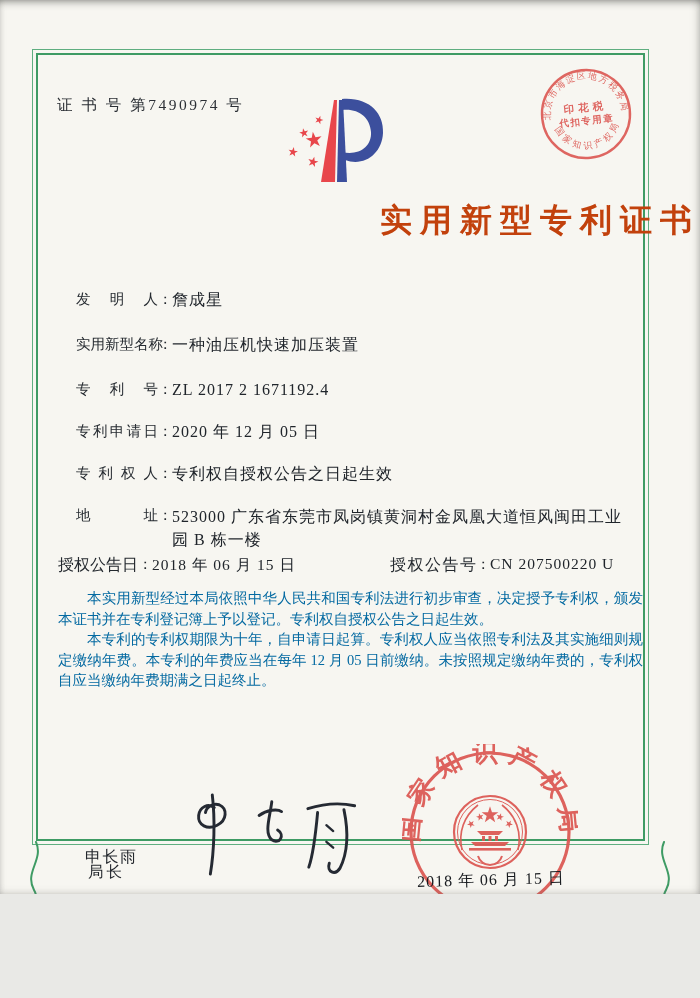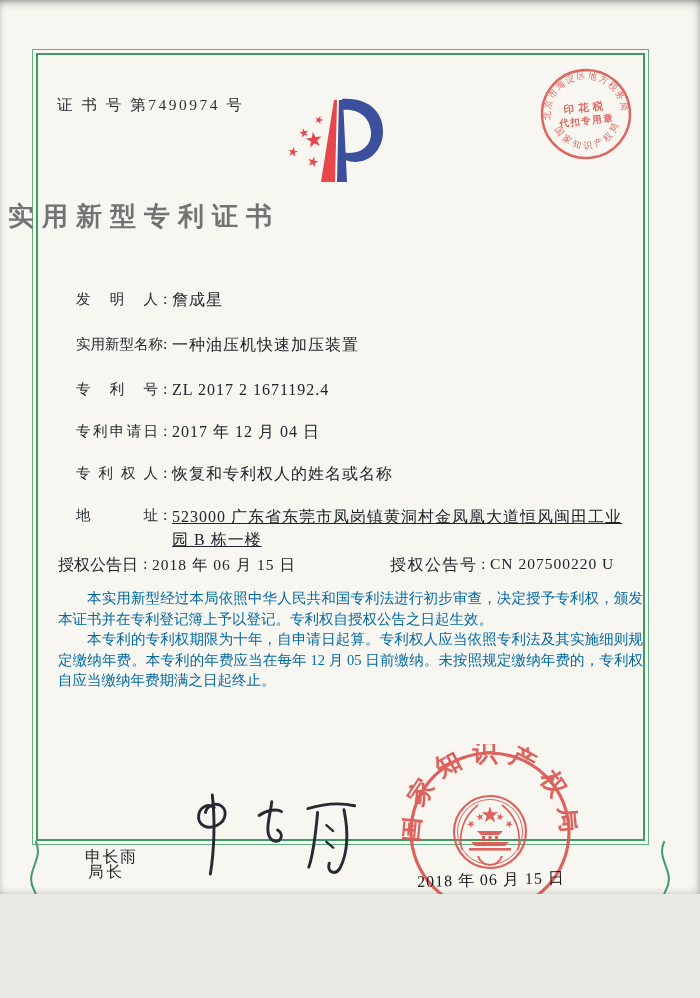--- a/index.html
+++ b/index.html
@@ -20,31 +20,31 @@
   .frame-outer{position:absolute; left:32px; top:49px; right:51px; bottom:49px;
     border:1.2px solid #5fae80;}
   .frame-inner{position:absolute; left:36px; top:53px; right:55px; bottom:53px;
     border:2.4px solid #3e9b64;}
   .flourish{position:absolute; z-index:5;}
   .flourish.right{transform:scaleX(-1);}
   
   .cert-no{position:absolute; left:57px; top:95px; font-size:15.5px;
     letter-spacing:2.5px; color:#2b2f35;}
   .logo{position:absolute; left:283px; top:97px;}
-  .page-title{position:absolute; left:0; right:0; top:199px; text-align:left;
-    font-size:26px; font-weight:bold; letter-spacing:8px; text-indent:8px; color:#737373;}
+  .page-title{position:absolute; left:0; right:0; top:199px; text-align:right;
+    font-size:32px; font-weight:bold; letter-spacing:8px; text-indent:8px; color:#c2410c;}
   
   .fields{position:absolute; left:76px; top:289px; width:566px; font-size:16px;}
   .frow{line-height:21px; margin-bottom:21px; white-space:nowrap;}
   .frow.sp{margin-bottom:24px;}
   .flabel{display:inline-block; width:82px; font-size:14.5px;
     text-align:justify; text-align-last:justify; vertical-align:top; color:#262b31;}
   .fcolon{display:inline-block; width:14px; font-size:14.5px; vertical-align:top;}
   .fvalue{display:inline-block; letter-spacing:1px; vertical-align:top; color:#20252b;}
-  .fvalue.wrap{white-space:normal; width:452px; line-height:23px;text-decoration:underline;}
+  .fvalue.wrap{white-space:normal; width:452px; line-height:23px;}
   .frow.addr{margin-bottom:9px;}
   
   .grant{position:absolute; left:58px; top:555px; width:590px; font-size:15.5px; white-space:nowrap;}
   .grant .right{position:absolute; left:332px; top:0;}
   .glabel{display:inline-block; width:80px; font-size:16px;
     text-align:justify; text-align-last:justify; vertical-align:top;}
   
   .paras{position:absolute; left:58px; top:588px; width:585px;
     font-size:14.5px; line-height:20.6px; text-align:justify; color:#0369a1;}
   .paras p{margin:0; text-indent:2em;}
@@ -123,24 +123,24 @@
     <div class="frow sp">
       <span class="flabel">发明人</span><span class="fcolon">：</span><span class="fvalue">詹成星</span>
     </div>
     <div class="frow sp">
       <span class="flabel">实用新型名称</span><span class="fcolon">：</span><span class="fvalue">一种油压机快速加压装置</span>
     </div>
     <div class="frow">
       <span class="flabel">专利号</span><span class="fcolon">：</span><span class="fvalue">ZL 2017 2 1671192.4</span>
     </div>
     <div class="frow">
-      <span class="flabel">专利申请日</span><span class="fcolon">：</span><span class="fvalue">2017 年 12 月 04 日</span>
+      <span class="flabel">专利申请日</span><span class="fcolon">：</span><span class="fvalue">2020 年 12 月 05 日</span>
     </div>
     <div class="frow">
-      <span class="flabel">专利权人</span><span class="fcolon">：</span><span class="fvalue">恢复和专利权人的姓名或名称</span>
+      <span class="flabel">专利权人</span><span class="fcolon">：</span><span class="fvalue">专利权自授权公告之日起生效</span>
     </div>
     <div class="frow addr">
       <span class="flabel">地址</span><span class="fcolon">：</span><span class="fvalue wrap">523000 广东省东莞市凤岗镇黄洞村金凤凰大道恒风闽田工业园 B 栋一楼</span>
     </div>
   </div>
 
   <div class="grant">
     <span>
       <span class="glabel">授权公告日</span><span class="fcolon">：</span><span class="fvalue">2018 年 06 月 15 日</span>
     </span>

